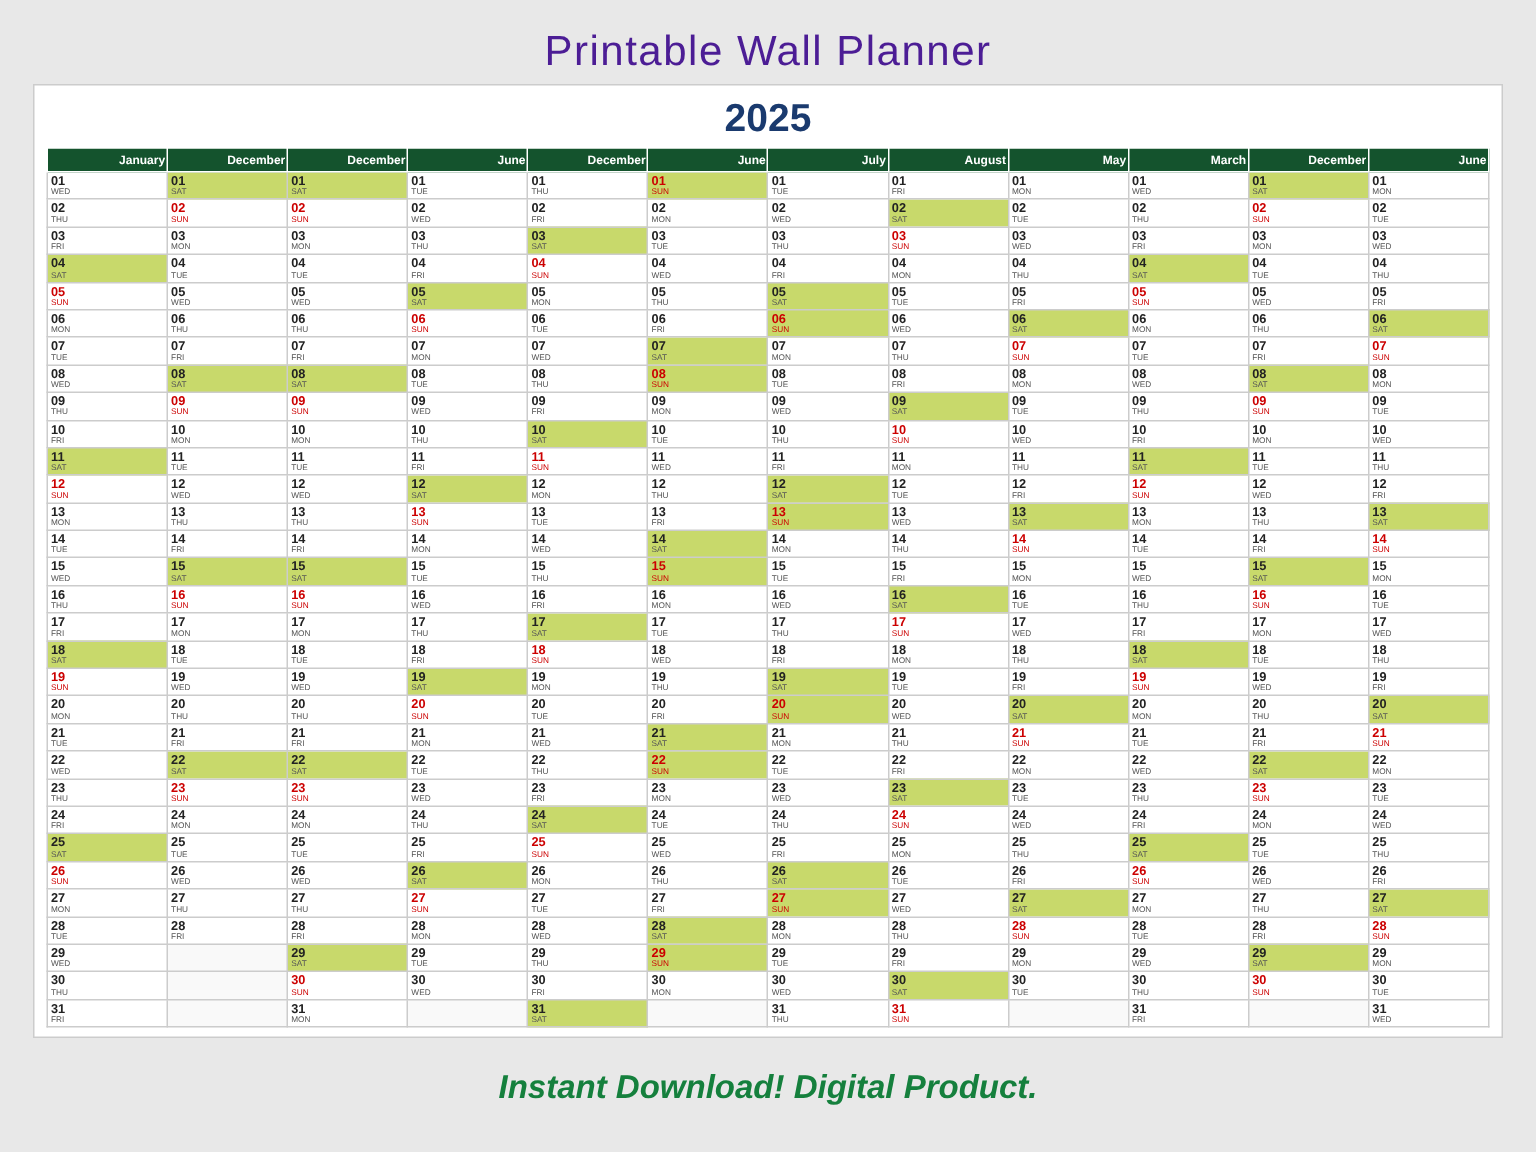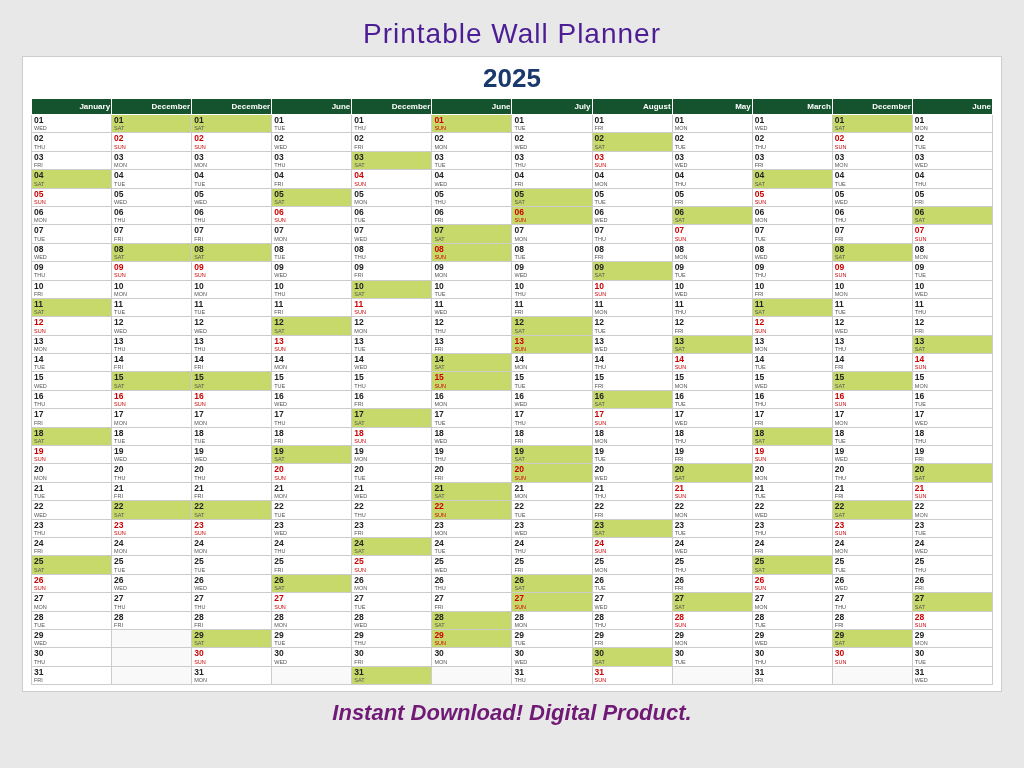--- a/index.html
+++ b/index.html
@@ -76,23 +76,23 @@
     .empty-cell {
       background: #f9f9f9;
     }
     .sunday .day-num, .sunday .day-name {
       color: #c00;
     }
     .footer-text {
       font-size: 22px;
       font-style: italic;
       font-weight: bold;
-      color: #701a75;
+      color: #15803d;
       text-align: right;
-      margin: 8px 0;
+      margin: 20px 0;
     }
   </style>
 </head>
 <body>
 
 <h1 class="main-title">Printable Wall Planner</h1>
 
 <div class="planner-container">
   <div class="year-title">2025</div>
   <table class="calendar-table" id="cal-table">

